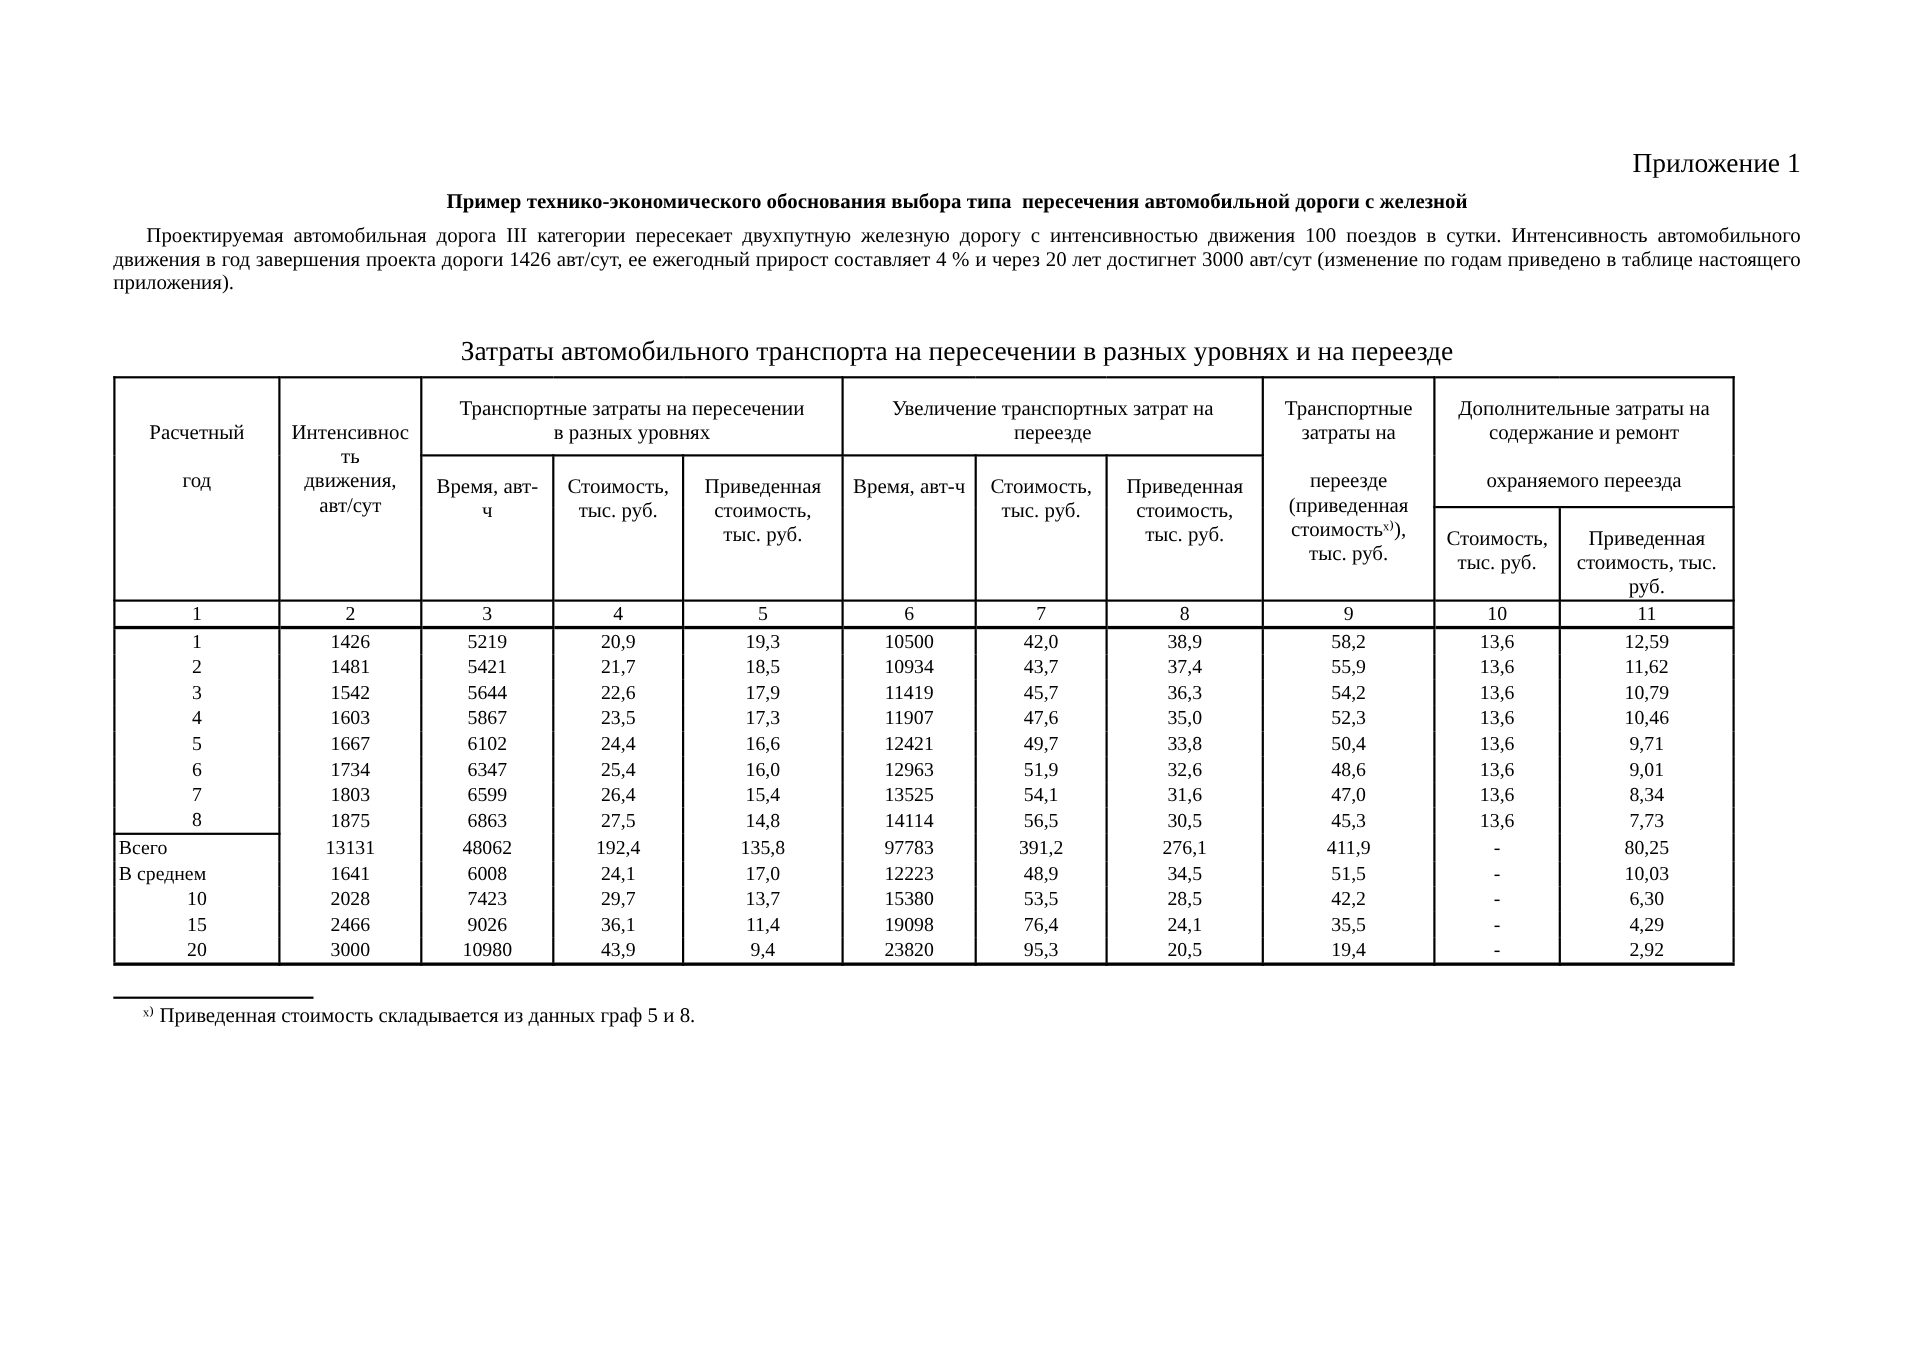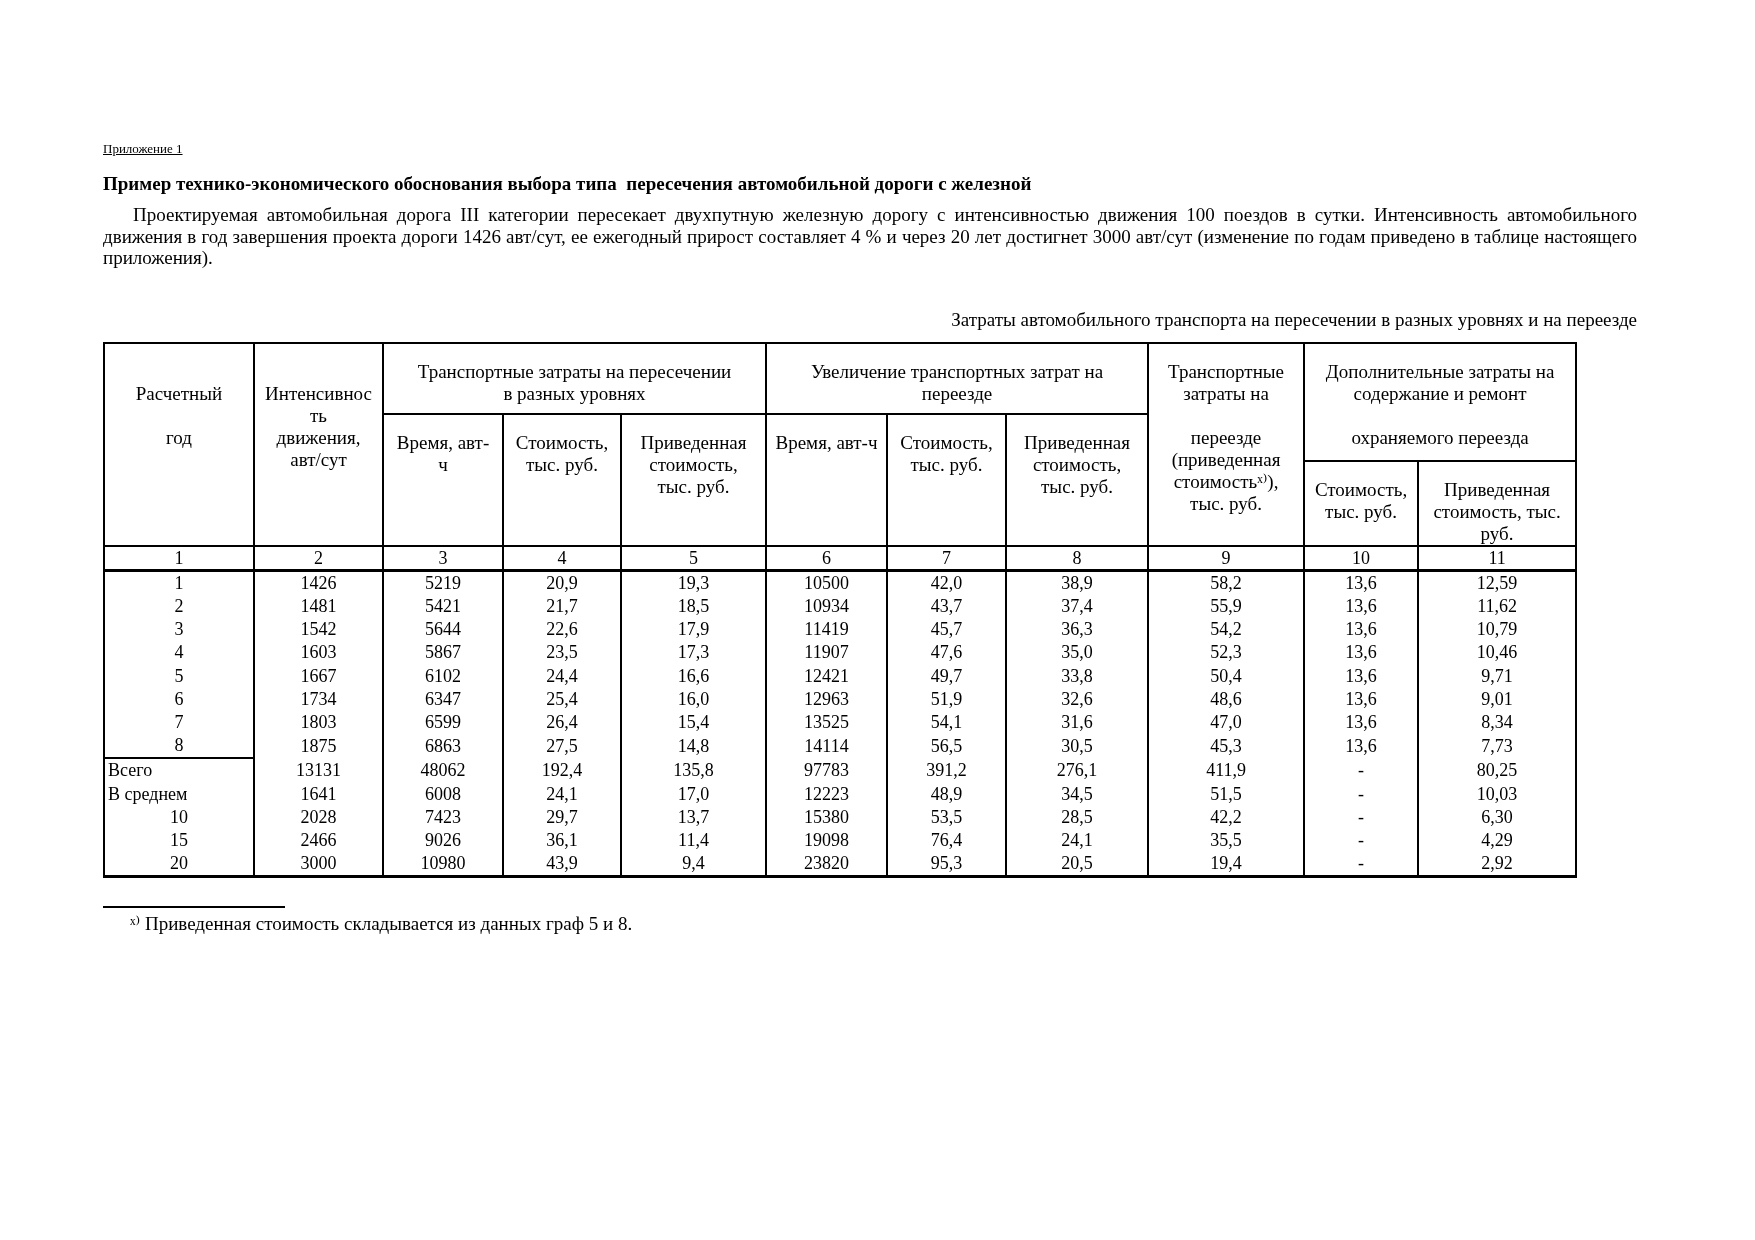--- a/index.html
+++ b/index.html
@@ -2,30 +2,30 @@
 <html><head>
 <meta charset="utf-8">
 <style>
   html,body{margin:0;padding:0;}
   body{
     width:1755px;height:1240px;background:#ffffff;color:#000;
     font-family:"Liberation Serif","DejaVu Serif",serif;
     overflow:hidden;
   }
   .page{padding:138px 118px 0 103px;width:1534px;box-sizing:content-box;}
-  .appendix{font-size:13px;line-height:22px;text-decoration:underline;}
+  .appendix{text-align:right;font-size:25px;line-height:22px;}
   .doc-title{
-    text-align:left;font-weight:bold;font-size:19px;line-height:22px;
+    text-align:center;font-weight:bold;font-size:19px;line-height:22px;
     margin-top:13px;white-space:pre-wrap;
   }
   .intro{
     text-align:justify;text-indent:30px;font-size:19px;line-height:21.6px;
     margin-top:9px;
   }
-  .caption{text-align:right;font-size:19px;line-height:22px;margin-top:40px;}
+  .caption{text-align:center;font-size:25px;line-height:22px;margin-top:40px;}
 
   table.costs{
     border-collapse:collapse;table-layout:fixed;width:1472px;margin-top:11px;
     border:2px solid #000;border-bottom:3px solid #000;
   }
   .costs th,.costs td{
     border:2px solid #000;font-weight:normal;text-align:center;
     padding:0;overflow:hidden;
   }
   .costs thead th{

